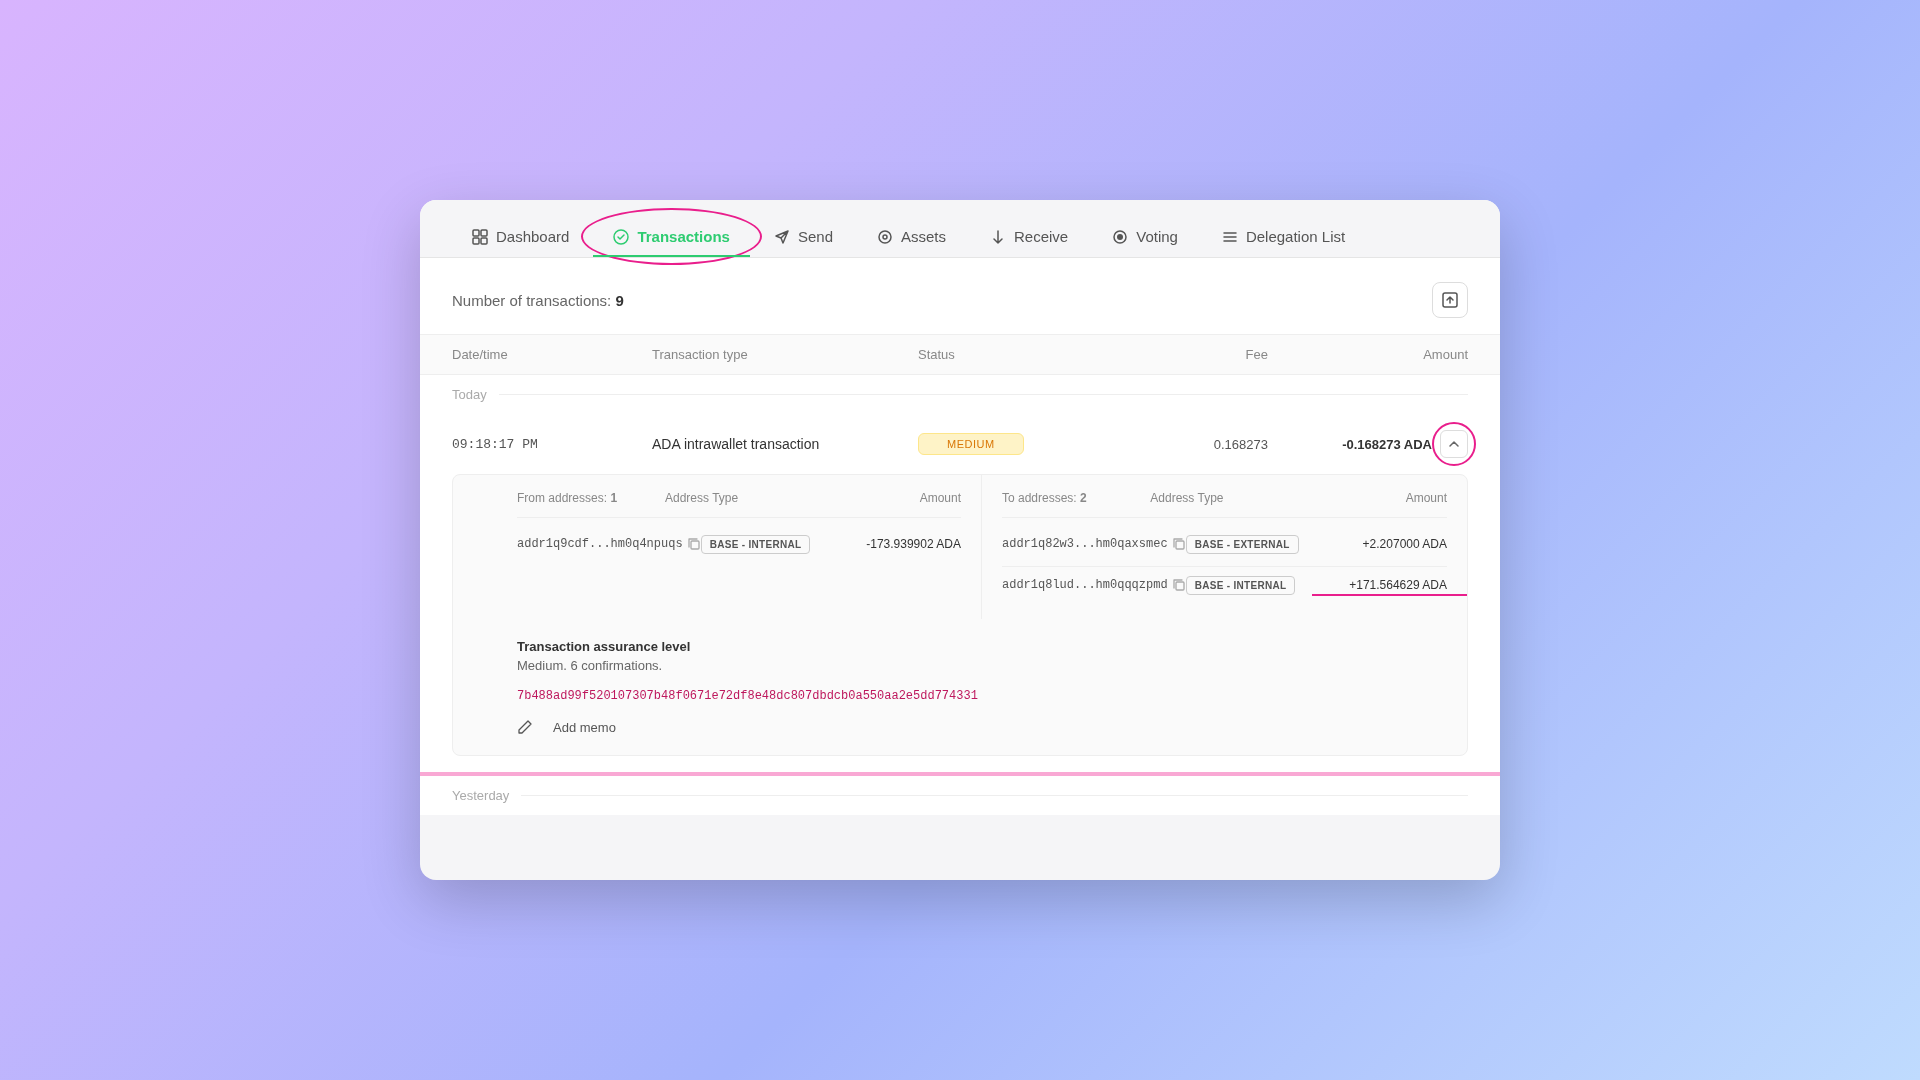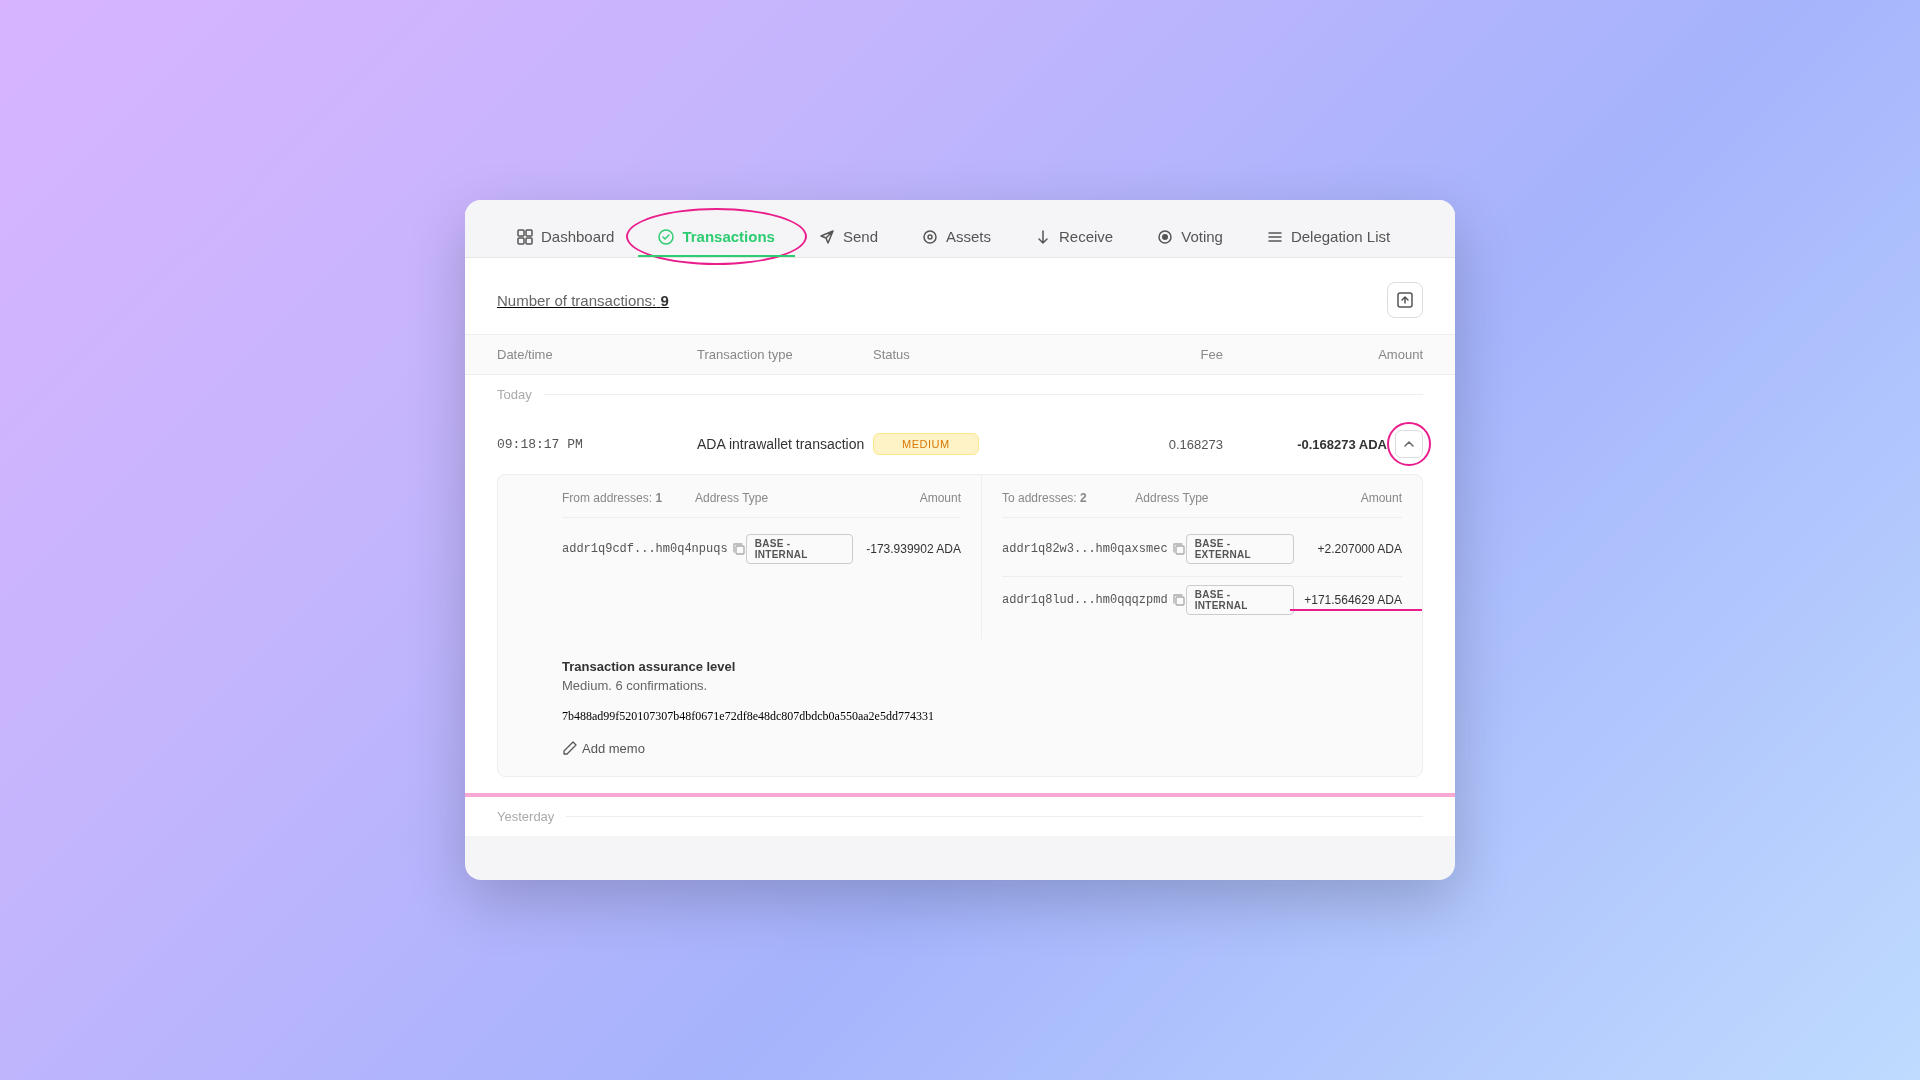--- a/index.html
+++ b/index.html
@@ -9,21 +9,21 @@
       background: linear-gradient(135deg, #d8b4fe 0%, #c4b5fd 30%, #a5b4fc 60%, #bfdbfe 100%);
       min-height: 100vh;
       display: flex;
       align-items: center;
       justify-content: center;
     }
 
     .app-window {
       background: #f5f5f7;
       border-radius: 16px;
-      width: 990px;
+      width: 1080px;
       min-height: 680px;
       overflow: hidden;
       box-shadow: 0 20px 60px rgba(0,0,0,0.2);
     }
 
     
     .nav-bar {
       background: #f5f5f7;
       padding: 16px 32px 0;
       display: flex;
@@ -83,21 +83,20 @@
       margin: 0;
       padding: 0;
     }
 
     .transactions-header {
       padding: 24px 32px 16px;
       display: flex;
       align-items: center;
       justify-content: space-between;
       border-bottom: 1px solid #eee;
-      text-decoration: underline;
     }
 
     .transactions-count {
       font-size: 15px;
       color: #666;
     }
 
     .transactions-count strong {
       color: #333;
     }
@@ -348,30 +347,30 @@
 
     .tx-id-label {
       font-size: 13px;
       font-weight: 600;
       color: #333;
       margin-bottom: 4px;
     }
 
     .tx-id-value {
       font-size: 12px;
-      color: #000000;
-      font-family: Liberation Serif, serif;
+      color: #be185d;
+      font-family: Liberation Mono, monospace;
       word-break: break-all;
       margin-bottom: 16px;
     }
 
     .add-memo-btn {
       display: flex;
       align-items: center;
-      gap: 4px;
+      gap: 20px;
       font-size: 13px;
       color: #555;
       cursor: pointer;
       background: none;
       border: none;
     }
 
     .add-memo-btn svg {
       width: 16px; height: 16px;
     }

